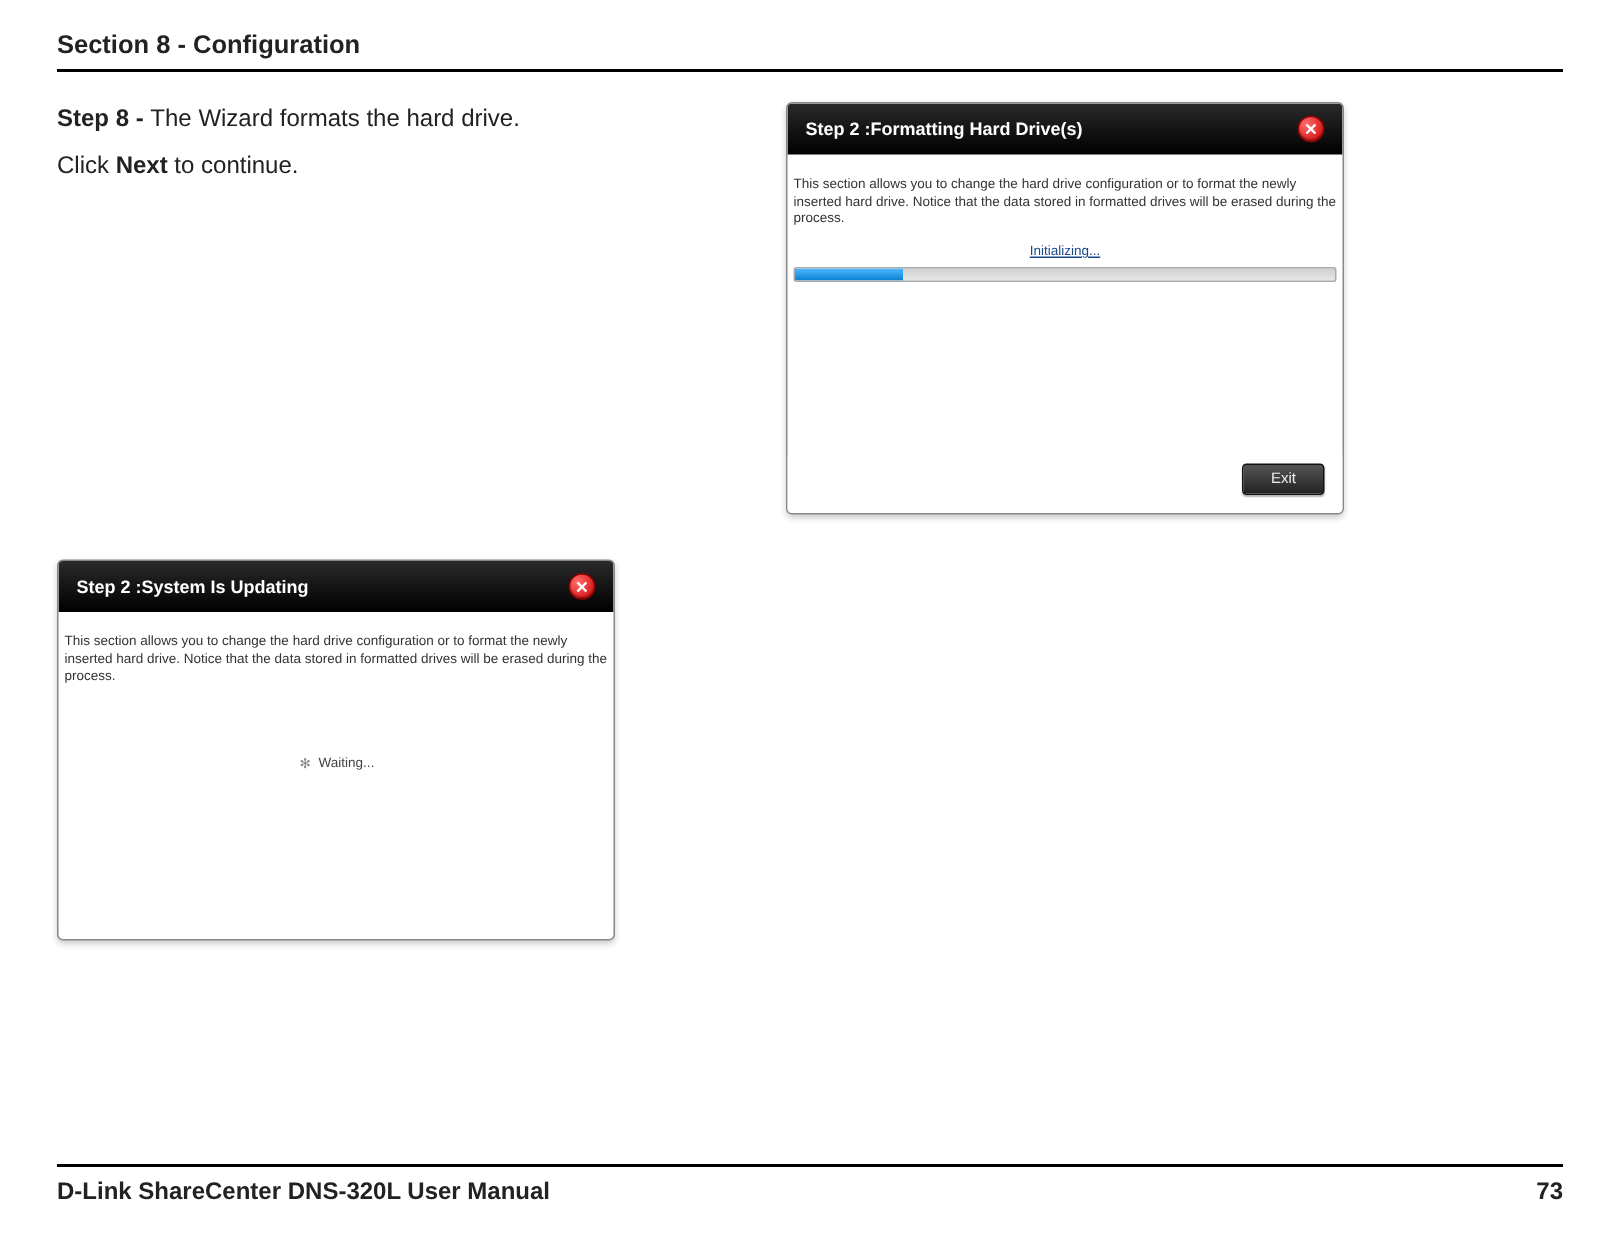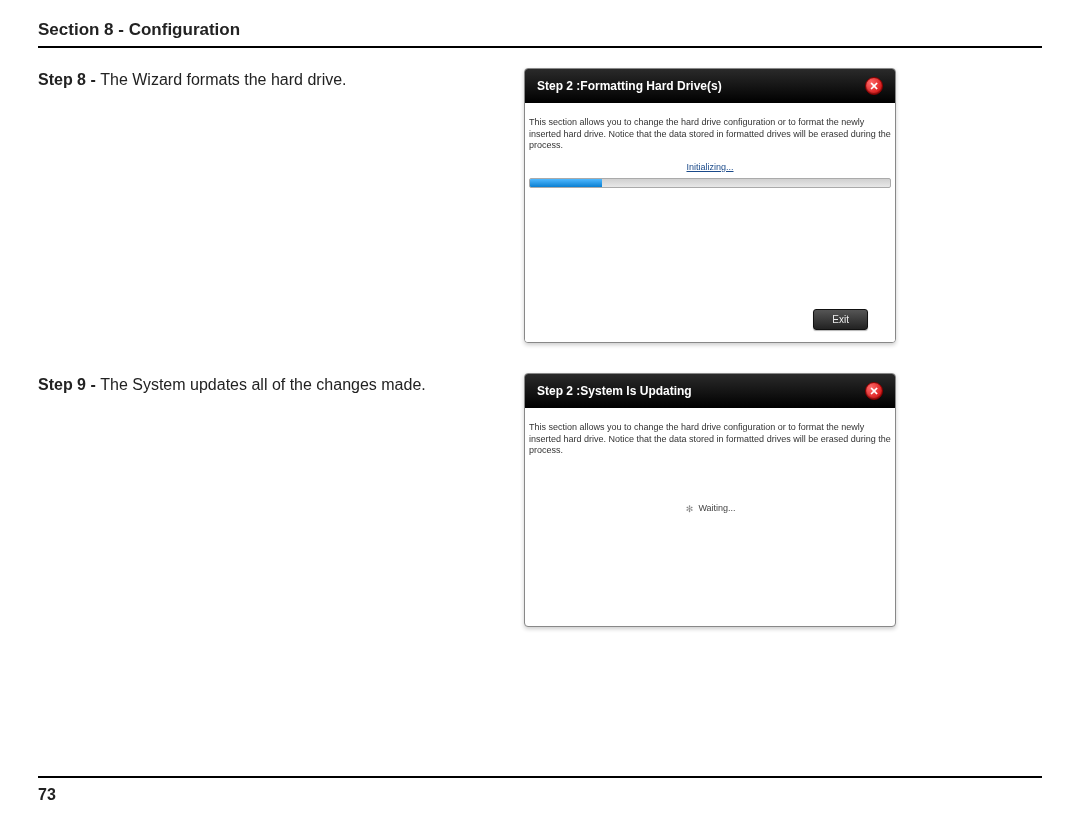--- a/index.html
+++ b/index.html
@@ -98,21 +98,21 @@
     margin-right: 4px;
     position: relative;
   }
   .spinner-icon::before {
     content: "✻";
     color: #888;
     font-size: 9px;
   }
   .wizard-foot {
     background: #fff;
-    padding: 6px 27px 12px;
+    padding: 6px 12px 12px;
     display: flex;
     justify-content: flex-end;
   }
   .exit-btn {
     background: linear-gradient(#555,#222);
     color: #eee;
     border: 1px solid #111;
     border-radius: 3px;
     padding: 4px 18px;
     font-size: 10px;
@@ -133,54 +133,53 @@
 </head>
 <body>
 
 <div class="section-header">Section 8 - Configuration</div>
 
 <div class="row">
   <div class="left-col">
     <p>
       <span class="step-label">Step 8 - </span><span>The Wizard formats the hard drive.</span>
     </p>
+    <p>
+      <span>Click </span><span class="bold">Next</span><span> to continue.</span>
+    </p>
   </div>
   <div class="wizard">
     <div class="wizard-head">
       <span>Step 2 :Formatting Hard Drive(s)</span>
       <span class="close-icon">✕</span>
     </div>
     <div class="wizard-body">
       <div class="desc">This section allows you to change the hard drive configuration or to format the newly inserted hard drive. Notice that the data stored in formatted drives will be erased during the process.</div>
       <div class="progress-label">Initializing...</div>
       <div class="progress-bar">
         <div class="progress-fill" style="width:20%"></div>
       </div>
     </div>
     <div class="wizard-foot">
       <div class="exit-btn">Exit</div>
     </div>
   </div>
 </div>
 
 <div class="row">
-  <div class="left-col">
-    <p>
-      <span class="step-label">Step 9 - </span><span>The System updates all of the changes made.</span>
-    </p>
-  </div>
   <div class="wizard">
     <div class="wizard-head">
       <span>Step 2 :System Is Updating</span>
       <span class="close-icon">✕</span>
     </div>
     <div class="wizard-body small">
       <div class="desc">This section allows you to change the hard drive configuration or to format the newly inserted hard drive. Notice that the data stored in formatted drives will be erased during the process.</div>
       <div class="waiting">
         <span class="spinner-icon"></span><span>Waiting...</span>
       </div>
     </div>
   </div>
 </div>
 
 <div class="page-footer">
+  <span>D-Link ShareCenter DNS-320L User Manual</span>
   <span>73</span>
 </div>
 
 </body></html>

